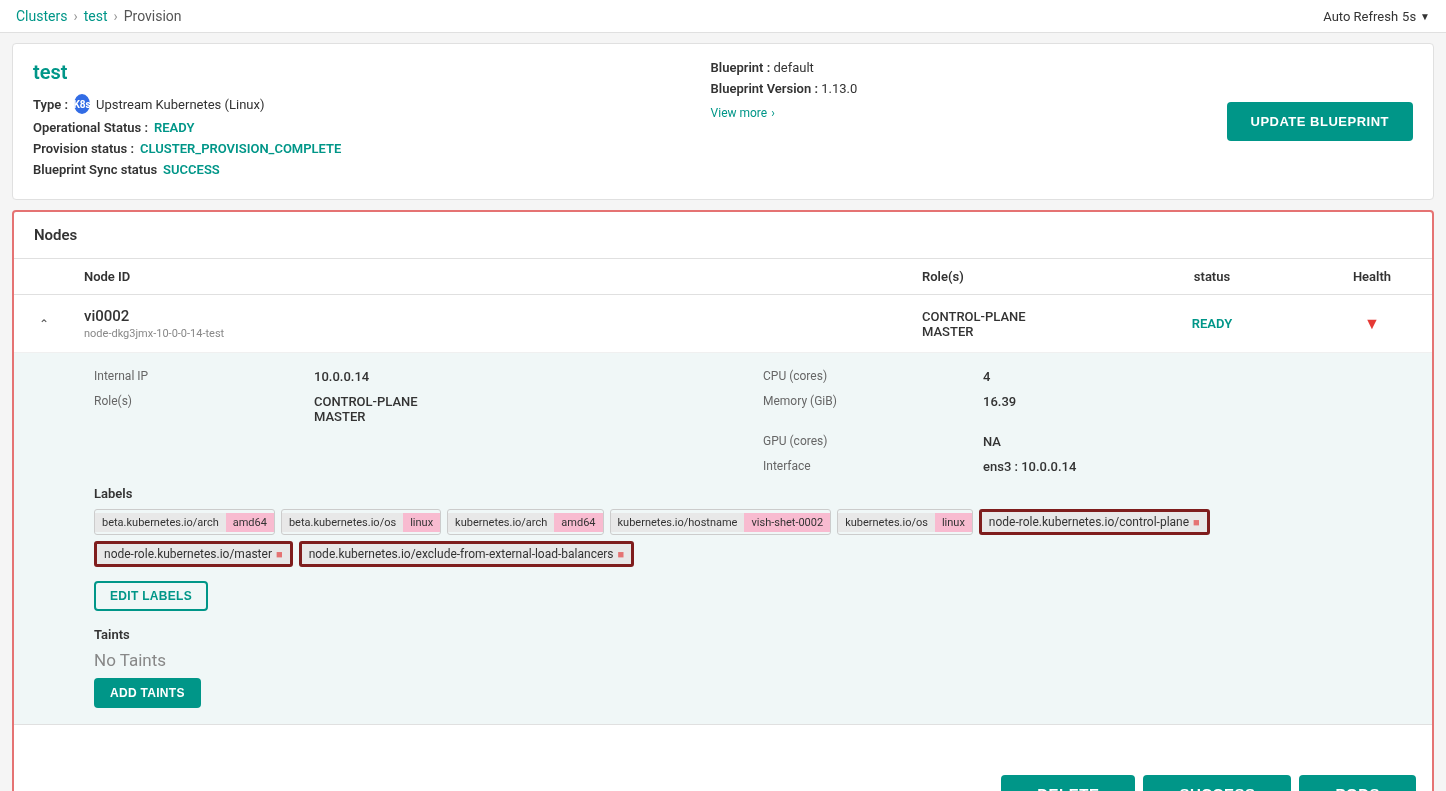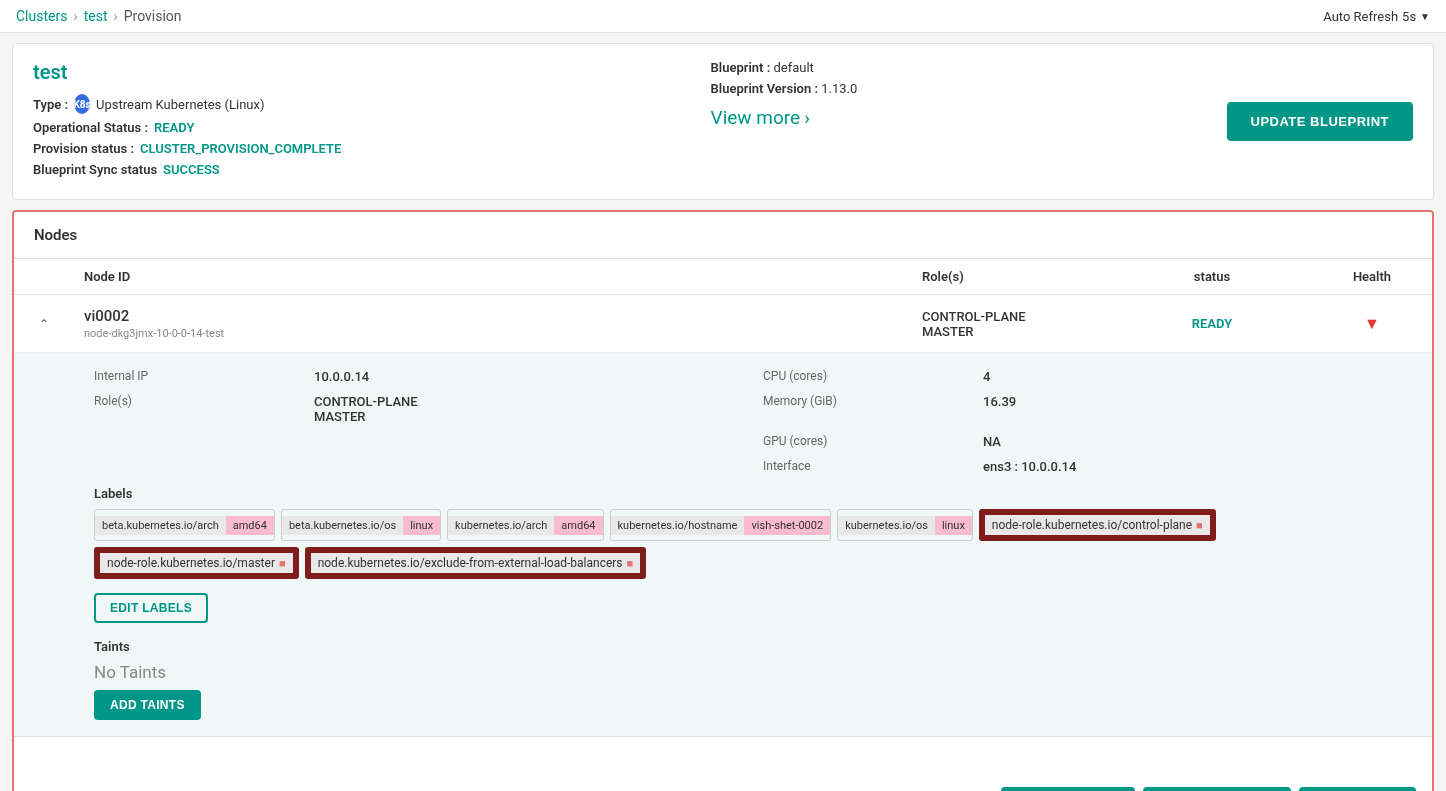--- a/index.html
+++ b/index.html
@@ -112,21 +112,21 @@
     }
     .info-right-meta {
       font-size: 13px;
       color: #333;
     }
     .info-right-meta .lbl {
       font-weight: 600;
     }
     .view-more {
       color: #009688;
-      font-size: 19px;
+      font-size: 12px;
       cursor: pointer;
       display: flex;
       align-items: flex-end;
       gap: 4px;
       text-decoration: none;
       margin-top: 4px;
     }
 
     .update-btn {
       background: #009688;
@@ -284,21 +284,21 @@
       padding: 3px 7px;
     }
     .label-val {
       background: #f8bbd0;
       color: #333;
       padding: 3px 7px;
     }
     .label-tag-single {
       background: #e8e8e8;
       color: #333;
-      border: 6px solid #7f1d1d;
+      border: 3px solid #7f1d1d;
       border-radius: 3px;
       padding: 3px 7px;
       font-size: 12px;
       display: inline-flex;
       align-items: center;
       gap: 4px;
     }
     .label-close {
       color: #e57373;
       font-size: 11px;

